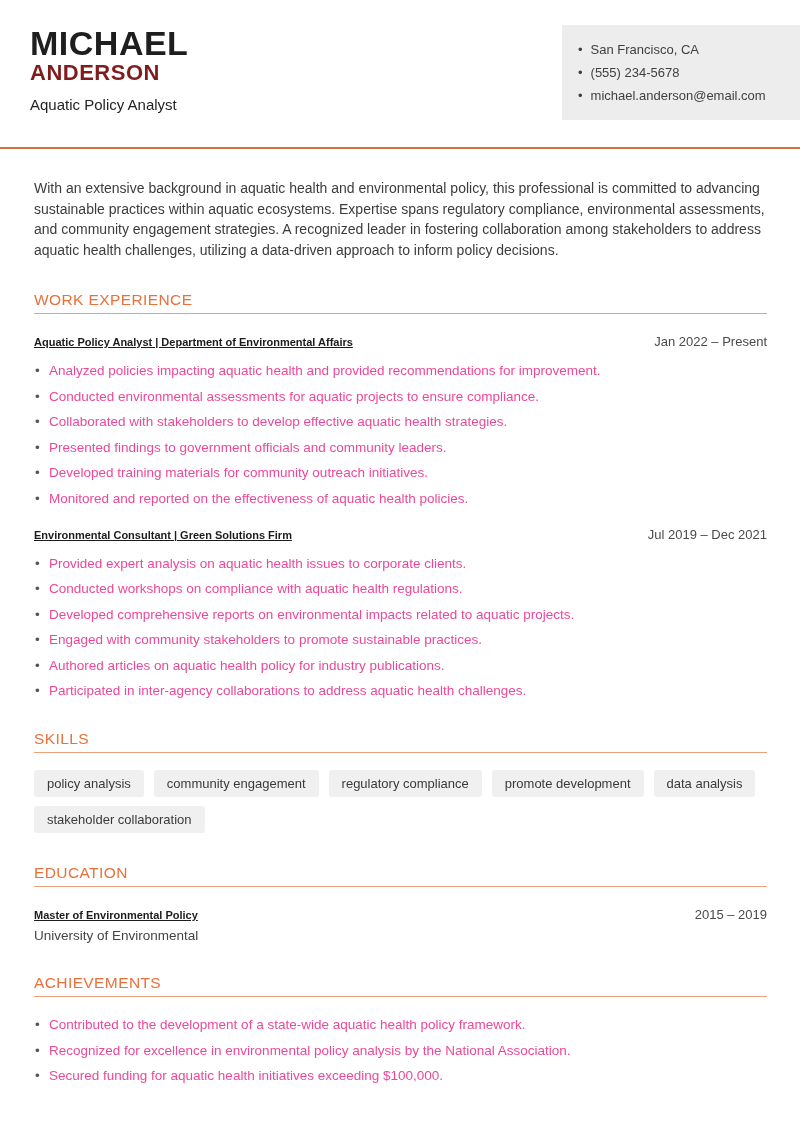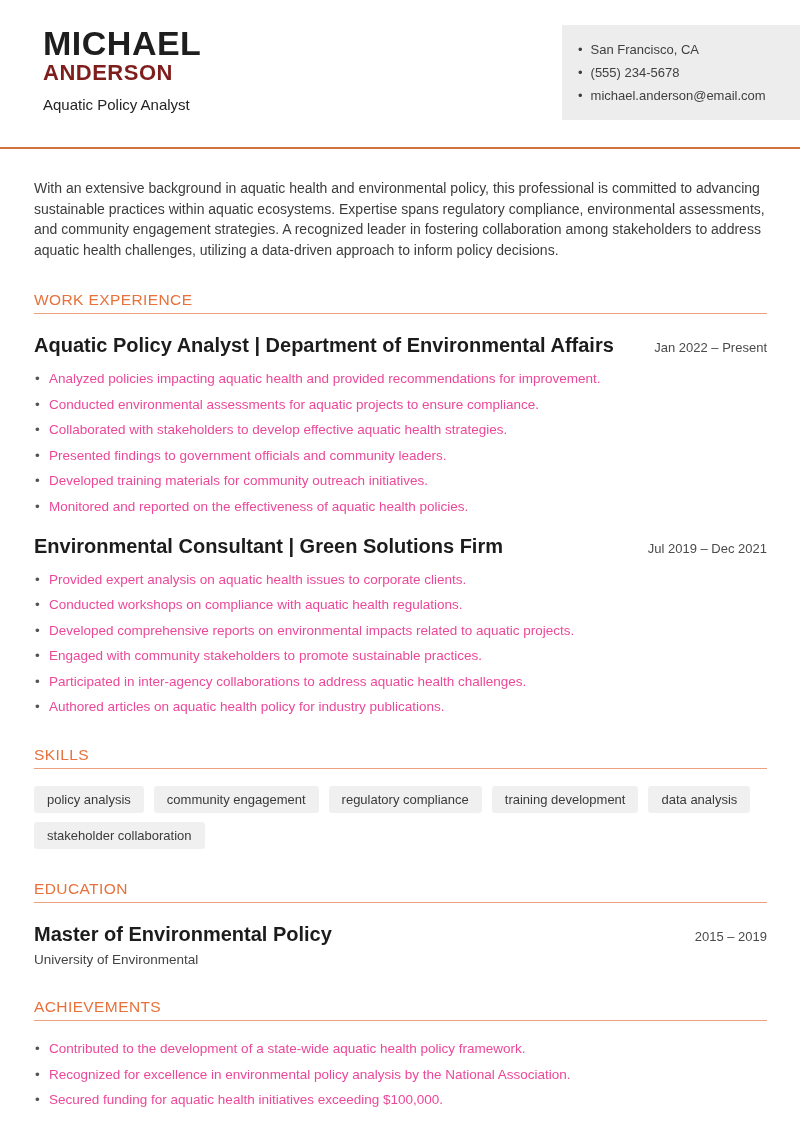--- a/index.html
+++ b/index.html
@@ -10,21 +10,21 @@
     color: #3c3c3c;
     overflow: hidden;
   }
   .page { width: 800px; height: 1130px; position: relative; }
 
   
   .header {
     display: flex;
     justify-content: space-between;
     align-items: flex-start;
-    padding: 25px 0 0 43px;
+    padding: 25px 0 0 30px;
   }
   .name { line-height: 1.06; letter-spacing: 0.5px; }
   .name .first {
     display: block;
     font-size: 34px; font-weight: bold; color: #1e1e1e;
   }
   .name .last {
     display: block;
     font-size: 22px; font-weight: bold; color: #7f1d1d;
   }
@@ -81,23 +81,24 @@
   }
 
   
   .entry-header {
     display: flex;
     justify-content: space-between;
     align-items: baseline;
     margin-top: 20px;
   }
   .entry-title {
-    font-size: 20px;
+    font-size: 11px;
     font-weight: bold;
     color: #1c1c1c;
+    text-decoration: underline;
   }
   .entry-dates {
     font-size: 13px;
     color: #4a4a4a;
     white-space: nowrap;
   }
   .school {
     margin-top: 6px;
     font-size: 13.5px;
     color: #444444;
@@ -195,33 +196,33 @@
       <div class="job">
         <div class="entry-header">
           <h3 class="entry-title">Environmental Consultant | Green Solutions Firm</h3>
           <span class="entry-dates">Jul 2019 – Dec 2021</span>
         </div>
         <ul class="bullets">
           <li>Provided expert analysis on aquatic health issues to corporate clients.</li>
           <li>Conducted workshops on compliance with aquatic health regulations.</li>
           <li>Developed comprehensive reports on environmental impacts related to aquatic projects.</li>
           <li>Engaged with community stakeholders to promote sustainable practices.</li>
+          <li>Authored articles on aquatic health policy for industry publications.</li>
           <li>Participated in inter-agency collaborations to address aquatic health challenges.</li>
-          <li>Authored articles on aquatic health policy for industry publications.</li>
         </ul>
       </div>
     </section>
 
     <section class="section">
       <h2 class="section-heading">SKILLS</h2>
       <div class="tags">
         <span class="tag">policy analysis</span>
         <span class="tag">community engagement</span>
         <span class="tag">regulatory compliance</span>
-        <span class="tag">training development</span>
+        <span class="tag">promote development</span>
         <span class="tag">data analysis</span>
         <span class="tag">stakeholder collaboration</span>
       </div>
     </section>
 
     <section class="section">
       <h2 class="section-heading">EDUCATION</h2>
       <div class="entry-header">
         <h3 class="entry-title">Master of Environmental Policy</h3>
         <span class="entry-dates">2015 – 2019</span>

